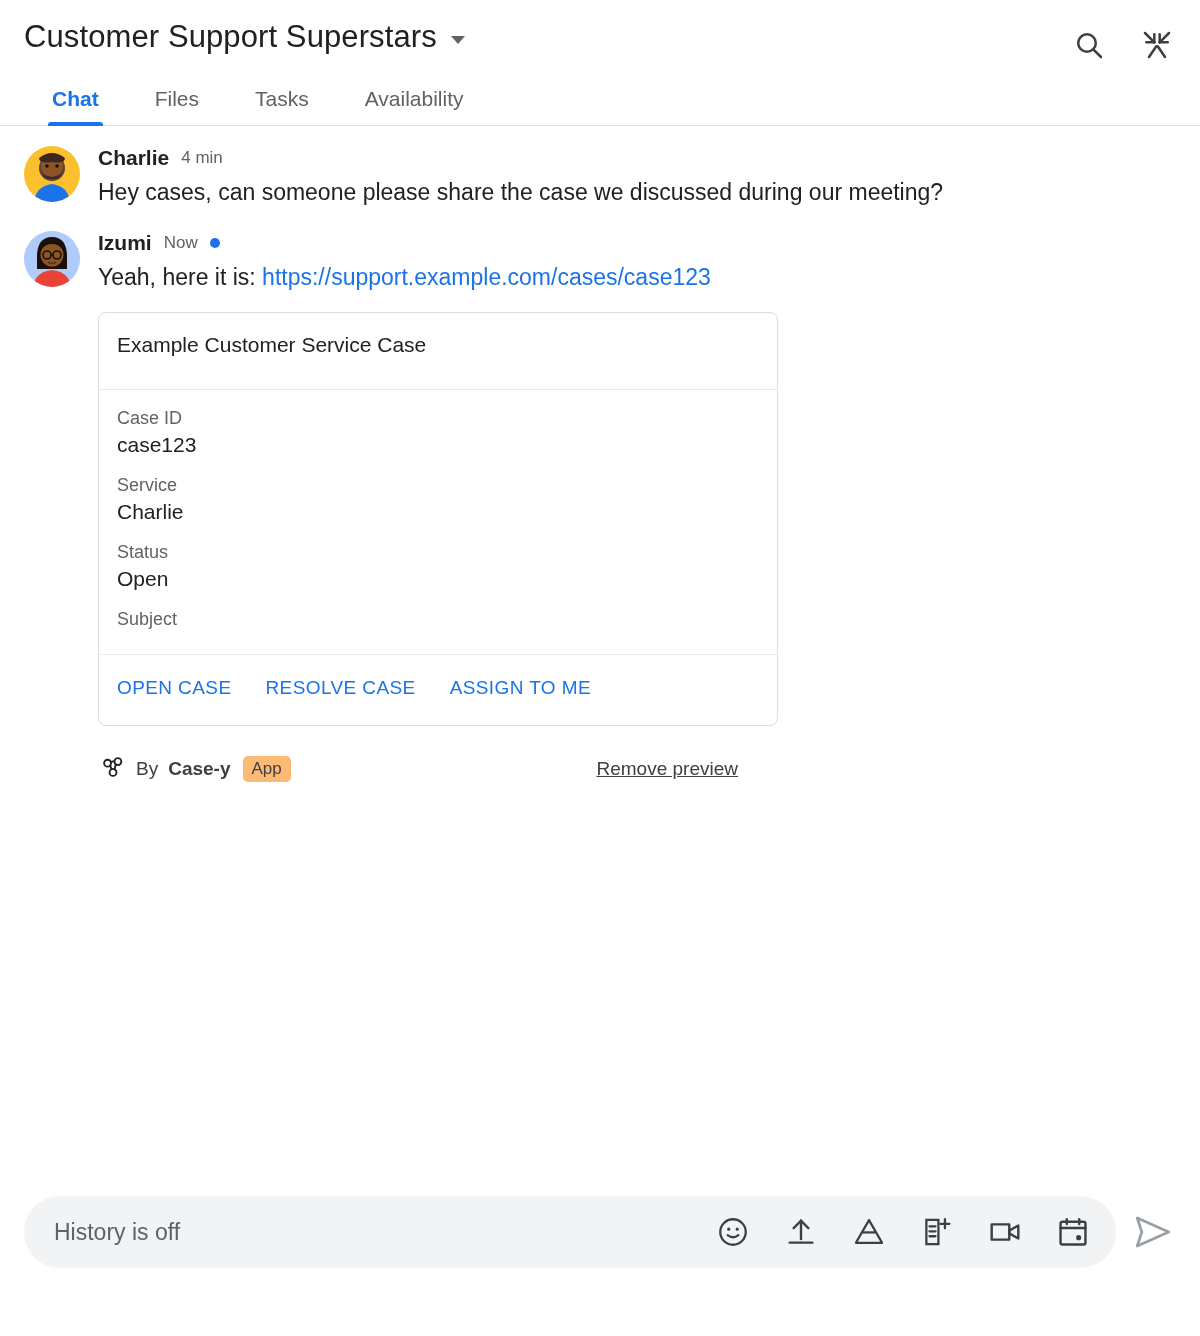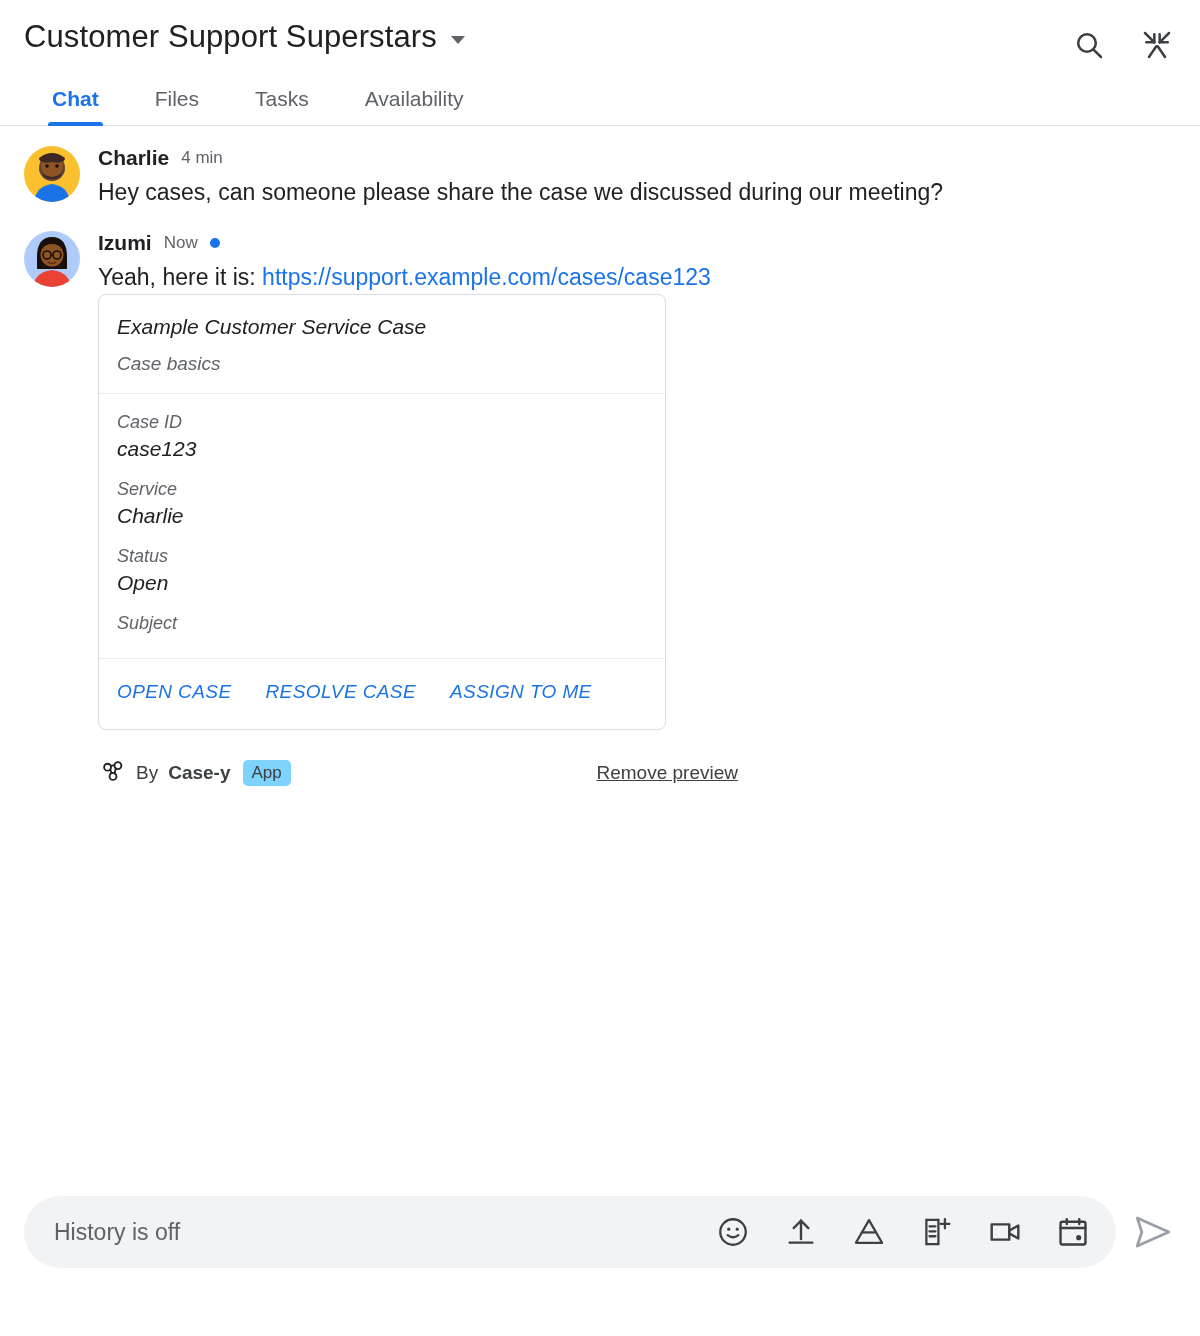--- a/index.html
+++ b/index.html
@@ -132,25 +132,25 @@
     max-width: 900px;
   }
   .msg-link {
     color: #1a73e8;
     text-decoration: none;
     cursor: pointer;
   }
 
   
   .card {
-    width: 568px;
+    width: 680px;
+    margin-top: 18px;
     border: 1px solid #dadce0;
     border-radius: 8px;
     background: #fff;
-    font-style: italic;
   }
   .card-header {
     padding: 20px 18px 18px 18px;
     border-bottom: 1px solid #e8eaed;
   }
   .card-title {
     font-size: 21px;
     color: #202124;
     margin-bottom: 14px;
   }
@@ -198,21 +198,21 @@
   .attrib-left {
     display: flex;
     align-items: center;
     gap: 10px;
     font-size: 19px;
     color: #3c4043;
   }
   .attrib-by { color: #3c4043; }
   .attrib-app-name { font-weight: 700; }
   .app-badge {
-    background: #7dd3fc;
+    background: #fdba74;
     color: #3c4043;
     font-size: 17px;
     border-radius: 5px;
     padding: 3px 9px;
     margin-left: 2px;
   }
   .attrib-right {
     margin-left: auto;
     font-size: 19px;
     color: #3c4043;
@@ -349,21 +349,20 @@
         <span class="msg-time">Now</span>
         <span class="unread-dot"></span>
       </div>
       <div class="msg-text">
         <span>Yeah, here it is: </span><a class="msg-link">https://support.example.com/cases/case123</a>
       </div>
 
       <div class="card">
         <div class="card-header">
           <div class="card-title">Example Customer Service Case</div>
-          <div class="card-subtitle">Case basics</div>
         </div>
         <div class="card-fields">
           <div class="field">
             <div class="field-label">Case ID</div>
             <div class="field-value">case123</div>
           </div>
           <div class="field">
             <div class="field-label">Service</div>
             <div class="field-value">Charlie</div>
           </div>

